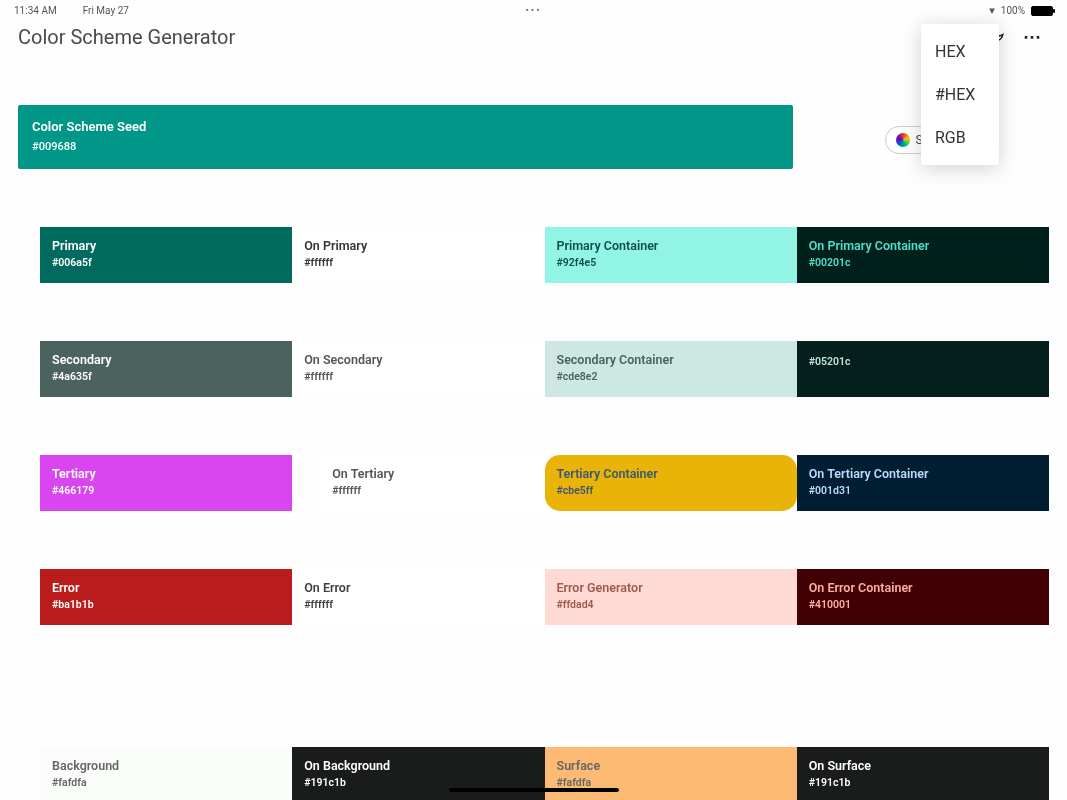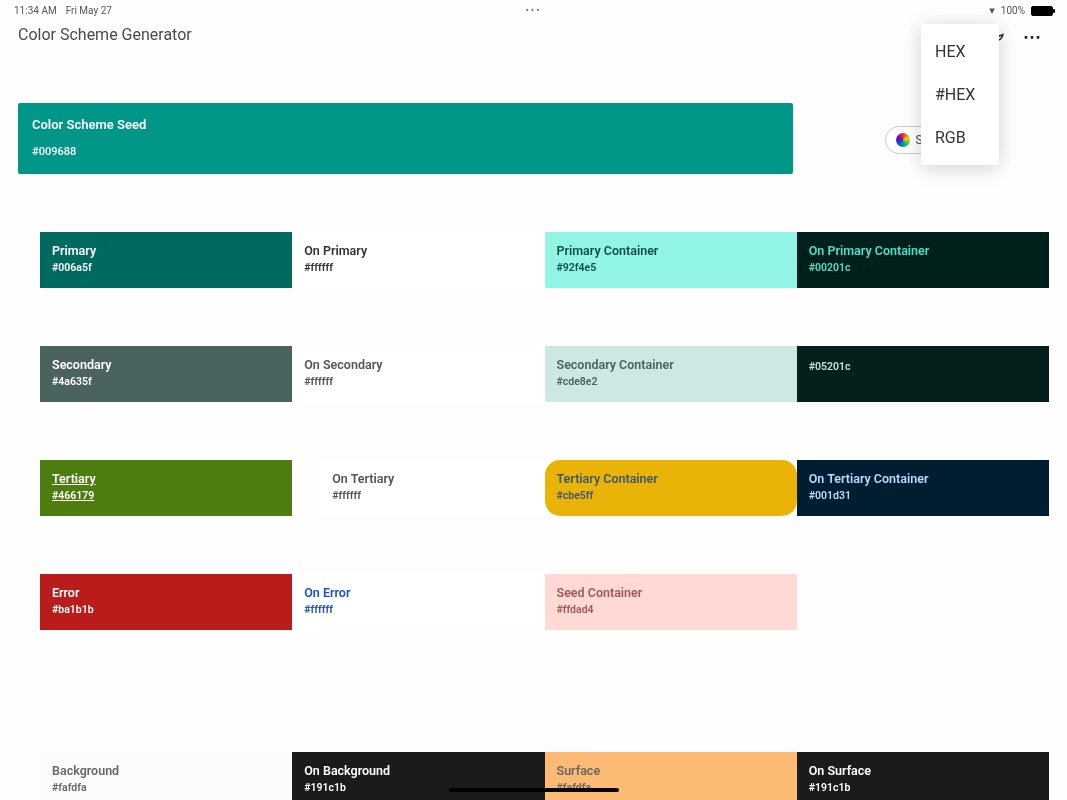--- a/index.html
+++ b/index.html
@@ -12,38 +12,38 @@
     position: relative;
   }
   .status-bar {
     display: flex;
     align-items: center;
     justify-content: space-between;
     padding: 4px 14px 2px;
     font-size: 10px;
     color: #555;
   }
-  .status-left { display: flex; gap: 9px; align-items: center; }
+  .status-left { display: flex; gap: 26px; align-items: center; }
   .status-center { position: absolute; left: 50%; transform: translateX(-50%); font-size: 10px; letter-spacing: 2px; color: #777;}
   .status-right { display: flex; gap: 6px; align-items: center; font-size: 10px; }
   .battery-icon {
     width: 22px; height: 10px; border: 1px solid #000; border-radius: 2px; position: relative; background:#000;
   }
   .battery-icon::after {
     content:""; position: absolute; right:-3px; top:2px; width:2px; height:4px; background:#000; border-radius:1px;
   }
   .wifi { font-size:11px; }
 
   .header {
     display: flex;
     justify-content: space-between;
     align-items: flex-start;
     padding: 6px 18px 0;
   }
-  .title { font-size: 16px; color: #4a4a4a; font-weight: 400; }
+  .title { font-size: 20px; color: #4a4a4a; font-weight: 400; }
   .header-icons { display:flex; gap: 18px; align-items:center; margin-right: 6px; }
   .moon-icon, .more-icon { color:#222; cursor:pointer; }
   .moon-icon svg { width:18px; height:18px; }
   .more-icon { font-size:18px; letter-spacing:2px; font-weight:700;}
 
   .format-menu {
     position: absolute;
     right: 68px;
     top: 24px;
     background: #fff;
@@ -65,21 +65,21 @@
   .seed-row { display:flex; align-items:center; gap:20px; margin-top: 56px; }
   .seed-card {
     flex: 1;
     background: #009688;
     color: #fff;
     padding: 14px 14px 16px;
     border-radius: 2px;
     max-width: 775px;
   }
   .seed-card .label { font-size: 13px; font-weight:600; }
-  .seed-card .hex { font-size: 11px; margin-top:13px; font-weight:500;}
+  .seed-card .hex { font-size: 11px; margin-top:6px; font-weight:500;}
 
   .select-chip {
     position: absolute;
     right: 120px;
     top: 126px;
     border: 1px solid #ccc;
     border-radius: 22px;
     background:#fff;
     padding: 6px 14px 6px 10px;
     display:flex; align-items:center; gap:6px;
@@ -188,21 +188,21 @@
     <div class="swatch" style="background:#cde8e2;color:#4c615d;">
       <div class="name">Secondary Container</div>
       <div class="hex">#cde8e2</div>
     </div>
     <div class="swatch" style="background:#05201c;color:#bfe2db;">
       <div class="hex">#05201c</div>
     </div>
   </div>
 
   <div class="grid row4">
-    <div class="swatch" style="background:#4d7c0f;color:#ffffff;text-decoration:underline;">
+    <div class="swatch" style="background:#d946ef;color:#ffffff;">
       <div class="name">Tertiary</div>
       <div class="hex">#466179</div>
     </div>
     <div class="swatch" style="background:#ffffff;color:#555555;margin-left:28px;">
       <div class="name">On Tertiary</div>
       <div class="hex">#ffffff</div>
     </div>
     <div class="swatch" style="background:#eab308;color:#3a5876;border-radius:15px;">
       <div class="name">Tertiary Container</div>
       <div class="hex">#cbe5ff</div>
@@ -211,27 +211,31 @@
       <div class="name">On Tertiary Container</div>
       <div class="hex">#001d31</div>
     </div>
   </div>
 
   <div class="grid row4">
     <div class="swatch" style="background:#ba1b1b;color:#ffffff;">
       <div class="name">Error</div>
       <div class="hex">#ba1b1b</div>
     </div>
-    <div class="swatch" style="background:#ffffff;color:#1d4ed8;">
+    <div class="swatch" style="background:#ffffff;color:#404040;">
       <div class="name">On Error</div>
       <div class="hex">#ffffff</div>
     </div>
     <div class="swatch" style="background:#ffdad4;color:#9c5a52;">
-      <div class="name">Seed Container</div>
+      <div class="name">Error Generator</div>
       <div class="hex">#ffdad4</div>
+    </div>
+    <div class="swatch" style="background:#410001;color:#ffaea5;">
+      <div class="name">On Error Container</div>
+      <div class="hex">#410001</div>
     </div>
   </div>
 
   <div class="section-gap"></div>
 
   <div class="grid row4">
     <div class="swatch" style="background:#fafdfa;color:#666666;">
       <div class="name">Background</div>
       <div class="hex">#fafdfa</div>
     </div>

